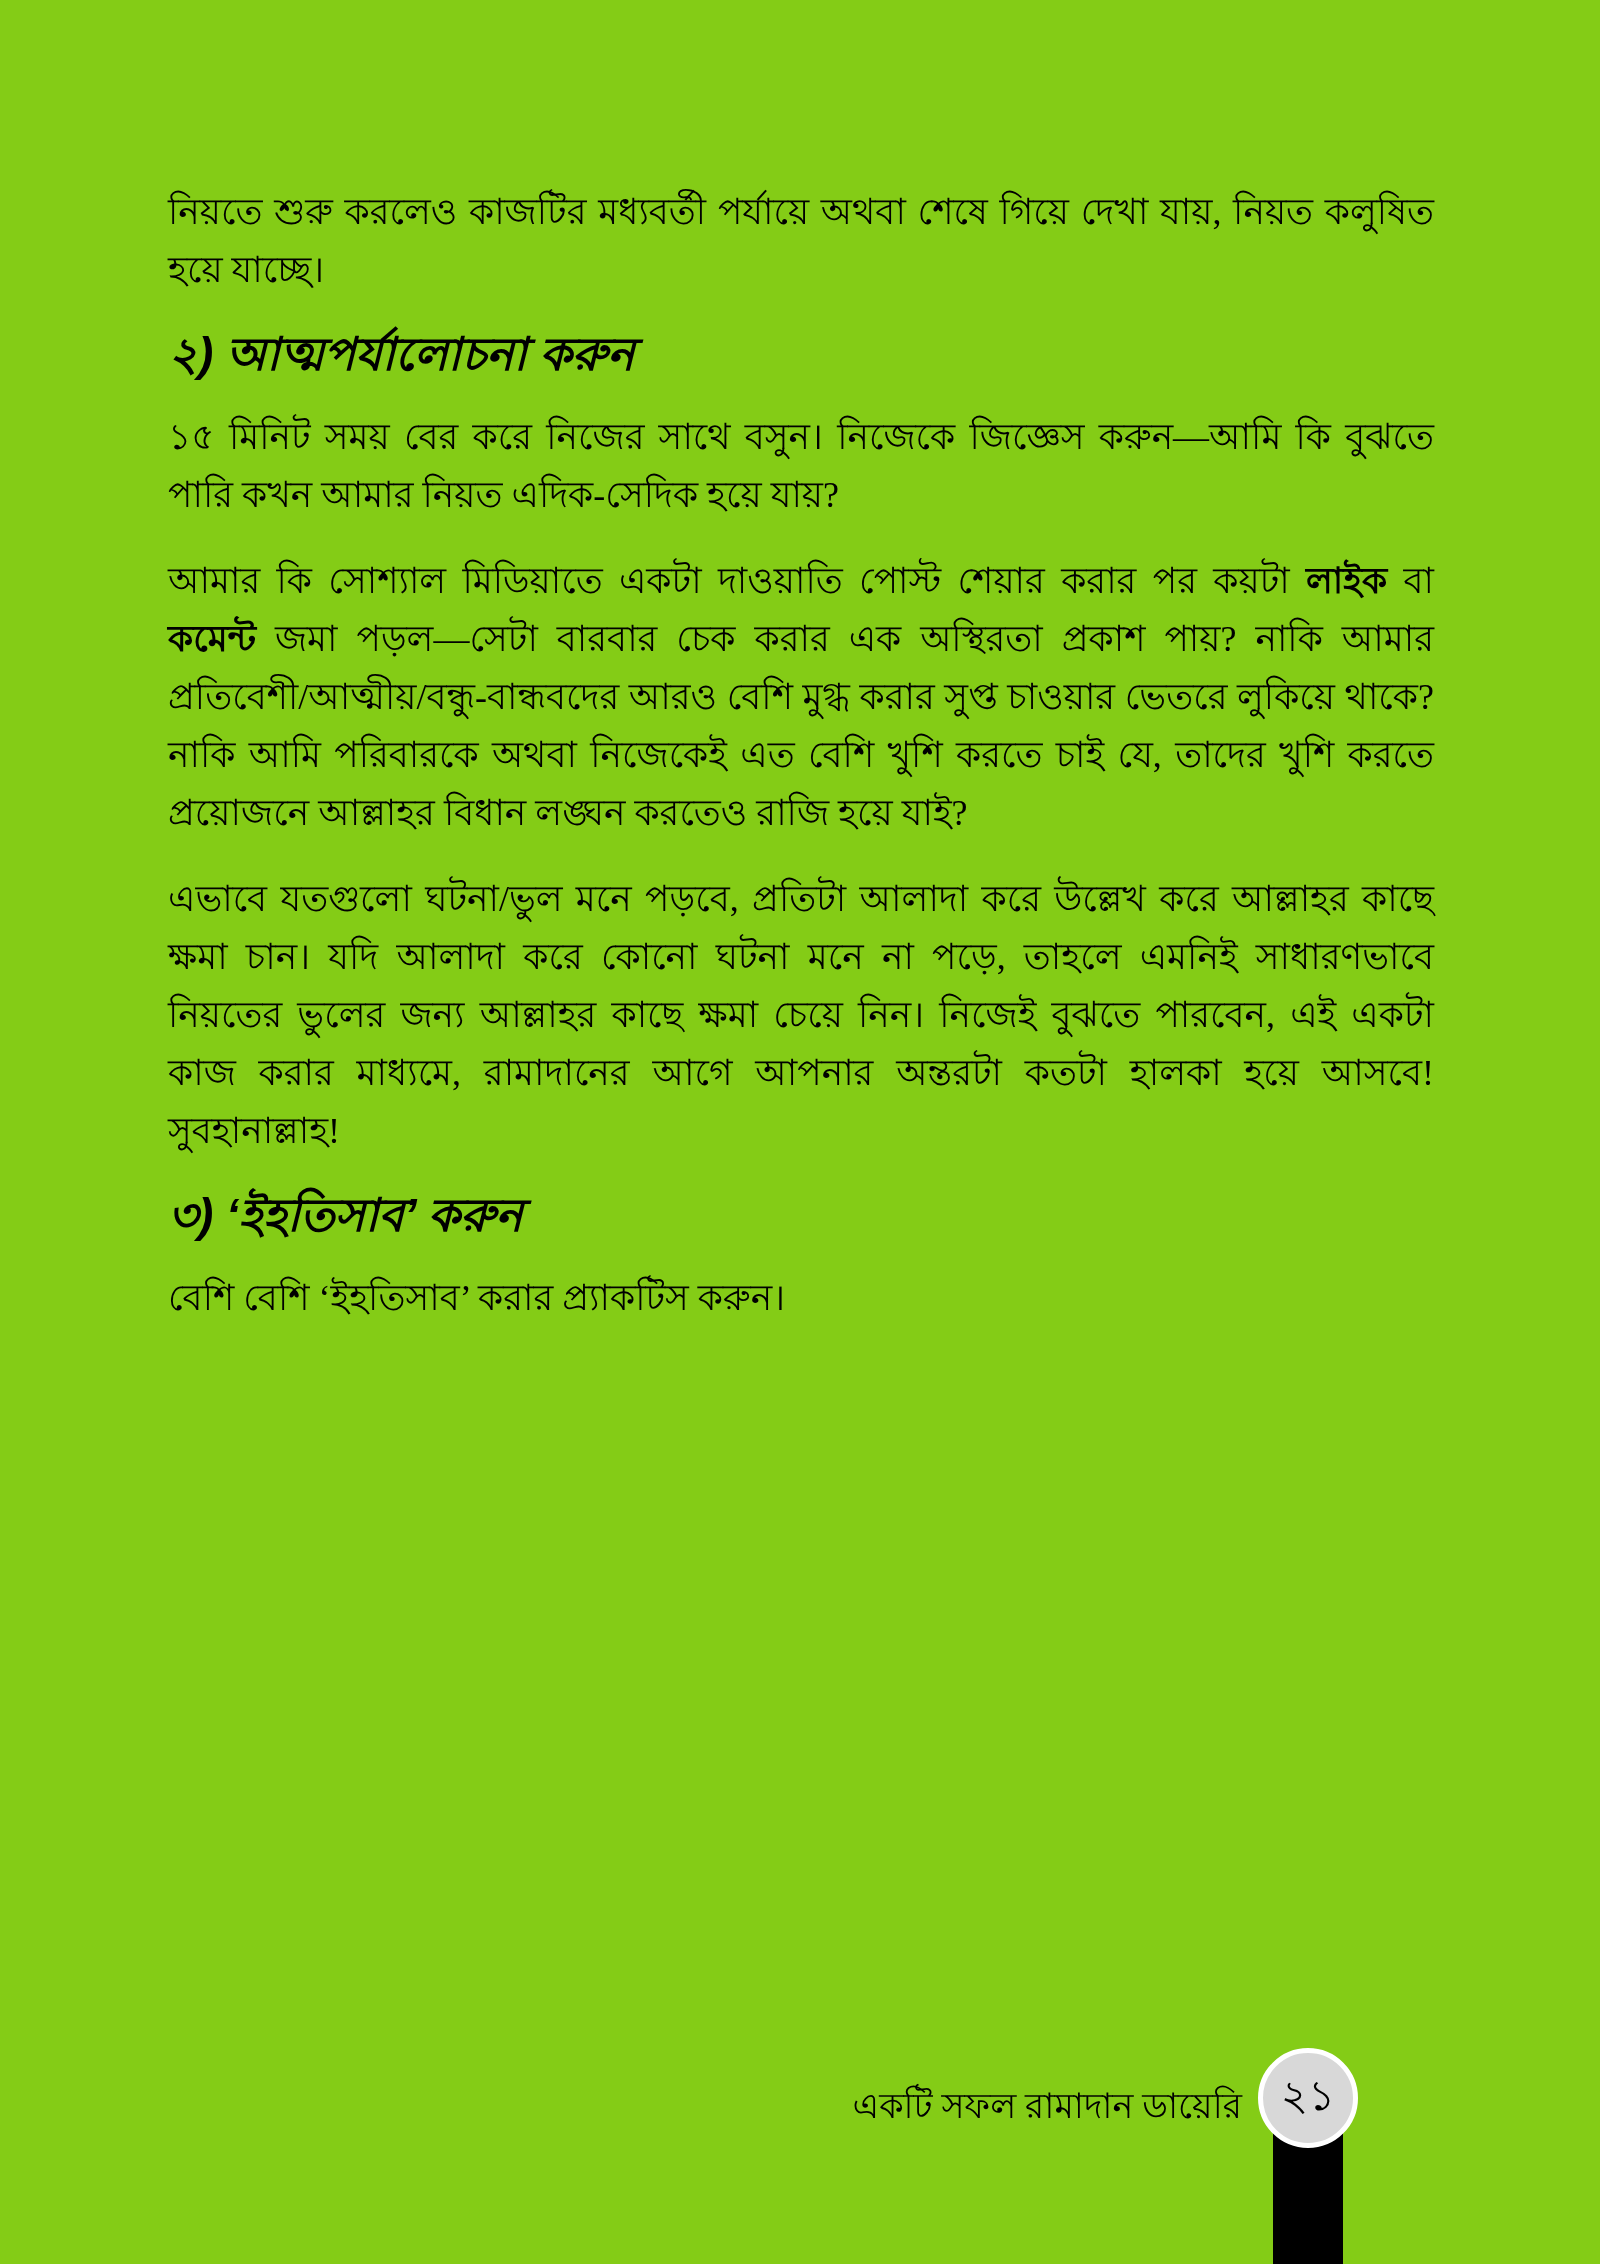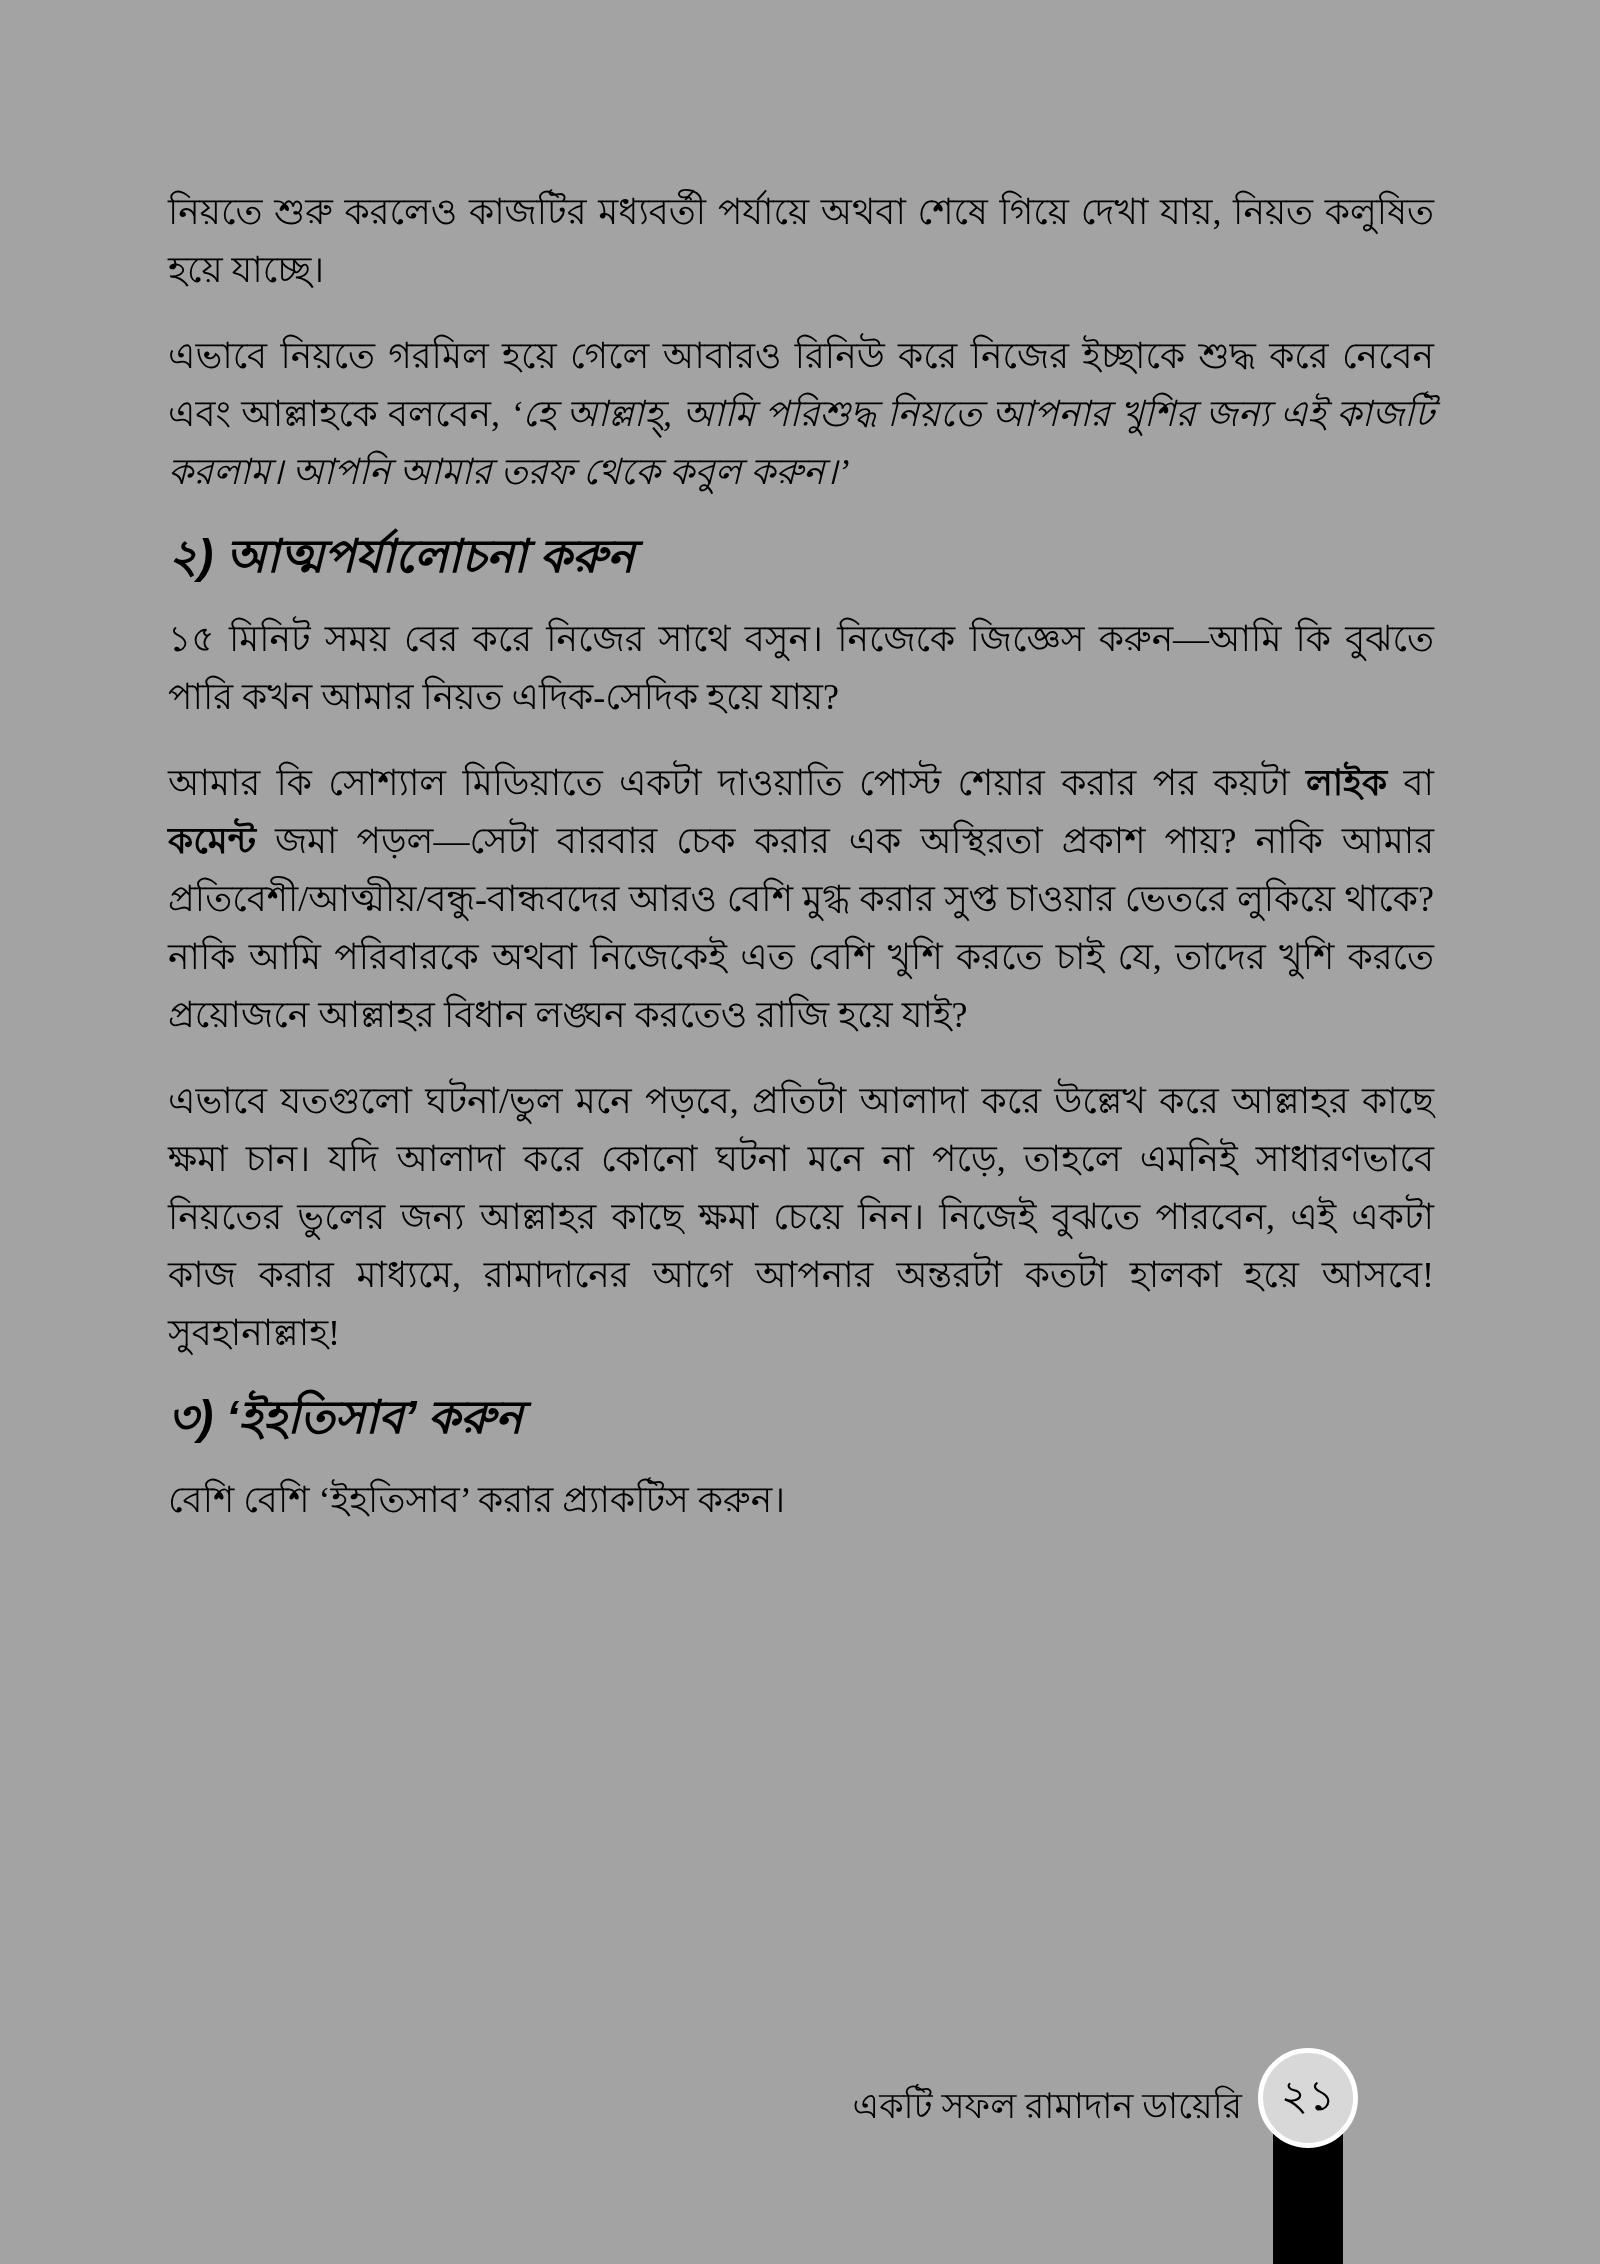--- a/index.html
+++ b/index.html
@@ -1,20 +1,20 @@
 <!DOCTYPE html>
 <html lang="bn"><head>
 <meta charset="utf-8">
 <style>
   html, body { margin: 0; padding: 0; background: #e8e8e8; }
   .page {
     position: relative;
     width: 1600px;
     height: 2264px;
-    background: #a3a3a3;
+    background: #84cc16;
     color: #000000;
     margin: 0 auto;
     overflow: hidden;
     font-family: "Liberation Serif", "DejaVu Serif", serif;
   }
   .content {
     position: absolute;
     left: 168px;
     right: 166px;
     top: 183px;
@@ -73,21 +73,20 @@
   }
 </style>
 </head>
 <body>
 
 <div class="page">
   <div class="content">
 
     <p>নিয়তে শুরু করলেও কাজটির মধ্যবর্তী পর্যায়ে অথবা শেষে গিয়ে দেখা যায়, নিয়ত কলুষিত হয়ে যাচ্ছে।</p>
 
-    <p><span>এভাবে নিয়তে গরমিল হয়ে গেলে আবারও রিনিউ করে নিজের ইচ্ছাকে শুদ্ধ করে নেবেন এবং আল্লাহকে বলবেন, </span><span class="italic-seg">‘হে আল্লাহ্‌, আমি পরিশুদ্ধ নিয়তে আপনার খুশির জন্য এই কাজটি করলাম। আপনি আমার তরফ থেকে কবুল করুন।’</span></p>
 
     <div class="section-heading">২) আত্মপর্যালোচনা করুন</div>
 
     <p>১৫ মিনিট সময় বের করে নিজের সাথে বসুন। নিজেকে জিজ্ঞেস করুন—আমি কি বুঝতে পারি কখন আমার নিয়ত এদিক-সেদিক হয়ে যায়?</p>
 
     <p><span>আমার কি সোশ্যাল মিডিয়াতে একটা দাওয়াতি পোস্ট শেয়ার করার পর কয়টা </span><span class="bold-seg">লাইক</span><span> বা </span><span class="bold-seg">কমেন্ট</span><span> জমা পড়ল—সেটা বারবার চেক করার এক অস্থিরতা প্রকাশ পায়? নাকি আমার প্রতিবেশী/আত্মীয়/বন্ধু-বান্ধবদের আরও বেশি মুগ্ধ করার সুপ্ত চাওয়ার ভেতরে লুকিয়ে থাকে? নাকি আমি পরিবারকে অথবা নিজেকেই এত বেশি খুশি করতে চাই যে, তাদের খুশি করতে প্রয়োজনে আল্লাহর বিধান লঙ্ঘন করতেও রাজি হয়ে যাই?</span></p>
 
 
 
     <p>এভাবে যতগুলো ঘটনা/ভুল মনে পড়বে, প্রতিটা আলাদা করে উল্লেখ করে আল্লাহর কাছে ক্ষমা চান। যদি আলাদা করে কোনো ঘটনা মনে না পড়ে, তাহলে এমনিই সাধারণভাবে নিয়তের ভুলের জন্য আল্লাহর কাছে ক্ষমা চেয়ে নিন। নিজেই বুঝতে পারবেন, এই একটা কাজ করার মাধ্যমে, রামাদানের আগে আপনার অন্তরটা কতটা হালকা হয়ে আসবে! সুবহানাল্লাহ!</p>

